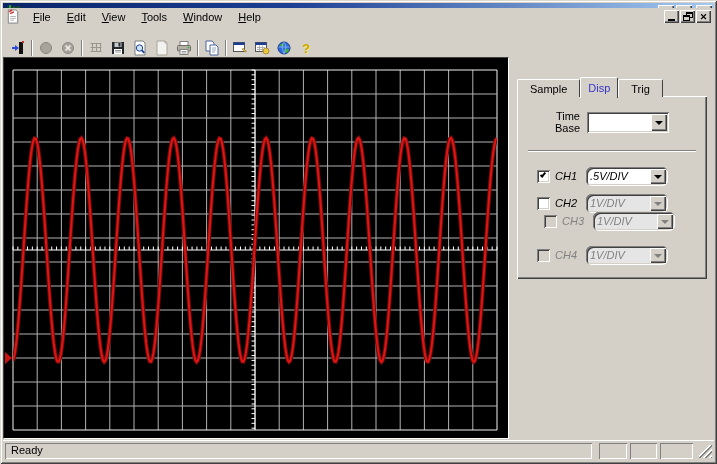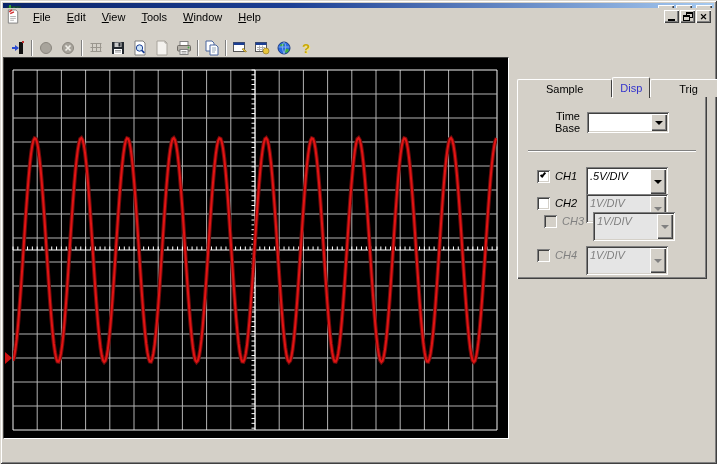--- a/index.html
+++ b/index.html
@@ -44,41 +44,41 @@
   .tbtn { width:22px; height:18px; display:flex; align-items:center; justify-content:center; }
   .tsep { width:2px; height:16px; margin:0 2px; border-left:1px solid #808080; border-right:1px solid #fff; }
   .qmark { color:#c9a800; font-weight:bold; font-size:13px; text-shadow:1px 1px 0 #f4e27a; }
   
   .scope-wrap { position:absolute; left:3px; top:57px; width:506px; height:382px;
     background:#000; border-top:1px solid #404040; border-left:1px solid #404040;
     border-right:1px solid #fff; border-bottom:1px solid #fff; }
   .rightpanel { position:absolute; left:509px; top:57px; width:205px; height:382px; background:#d4d0c8; }
   
   .tabstrip { position:absolute; left:8px; top:19px; height:21px; display:flex; align-items:flex-end; z-index:3; }
-  .tab { height:18px; padding:0 28px; background:#d4d0c8; display:flex; align-items:center; justify-content:center;
+  .tab { height:18px; padding:0 12px; background:#d4d0c8; display:flex; align-items:center; justify-content:center;
     border-top:1px solid #fff; border-left:1px solid #fff; border-right:1px solid #404040;
     border-top-left-radius:2px; border-top-right-radius:2px; position:relative; }
   .tab.active { height:21px; z-index:4; margin-bottom:-1px; color:#3333cc; padding:0 7px; }
   .tabpage { position:absolute; left:8px; top:39px; width:190px; height:183px; background:#d4d0c8; z-index:2;
     box-shadow: inset 1px 1px 0 #fff, inset -1px -1px 0 #404040, inset -2px -2px 0 #808080; }
   .tb-label { position:absolute; left:17px; top:14px; width:46px; text-align:right; line-height:12px; }
   .hsep { position:absolute; left:11px; top:54px; width:168px; height:2px;
     border-top:1px solid #808080; border-bottom:1px solid #fff; }
   
   .combo { position:absolute; height:21px; width:82px; background:#fff;
     box-shadow: inset 1px 1px 0 #808080, inset -1px -1px 0 #fff, inset 2px 2px 0 #404040, inset -2px -2px 0 #d4d0c8; }
   .combo .val { position:absolute; left:4px; top:4px; right:18px; height:13px; line-height:13px; overflow:hidden; }
   .combo .drop { position:absolute; right:2px; top:2px; bottom:2px; width:16px; background:#d4d0c8;
     box-shadow: inset 1px 1px 0 #fff, inset -1px -1px 0 #404040, inset -2px -2px 0 #808080;
     display:flex; align-items:center; justify-content:center; }
   .arrow { width:0; height:0; border:4px solid transparent; border-top:4px solid #000; margin-top:4px; }
   .combo.disabled { background:#e5e5e5; }
   .combo.disabled .val { color:#808080; }
   .combo.disabled .arrow { border-top-color:#808080; }
-  .combo.small { height:29px; }
+  .combo.small { height:19px;border-radius:6px; }
   .combo.small .val { top:3px; }
   
   .chrow { position:absolute; left:0; width:100%; height:19px;font-style:italic; }
   .cb { position:absolute; left:20px; top:3px; width:13px; height:13px; background:#fff;
     box-shadow: inset 1px 1px 0 #808080, inset -1px -1px 0 #fff, inset 2px 2px 0 #404040, inset -2px -2px 0 #d4d0c8; }
   .cb.disabled { background:#d4d0c8; }
   .cb .tick { position:absolute; left:3px; top:3px; width:6px; height:3px;
     border-left:2px solid #000; border-bottom:2px solid #000; transform:rotate(-50deg); }
   .chlabel { position:absolute; left:38px; top:3px; }
   .chlabel.disabled { color:#808080; }
@@ -526,13 +526,20 @@
         <div class="combo small disabled">
           <span class="val">1V/DIV</span>
           <span class="drop">
               <span class="arrow"></span>
             </span>
         </div>
       </div>
     </div>
   </div>
 
+  <div class="statusbar">
+    <div class="sb-main">Ready</div>
+    <div class="sb-pane" style="width:28px"></div>
+    <div class="sb-pane" style="width:27px"></div>
+    <div class="sb-pane" style="width:33px"></div>
+    <div class="sb-grip"></div>
+  </div>
 </div>
 
 </body></html>

